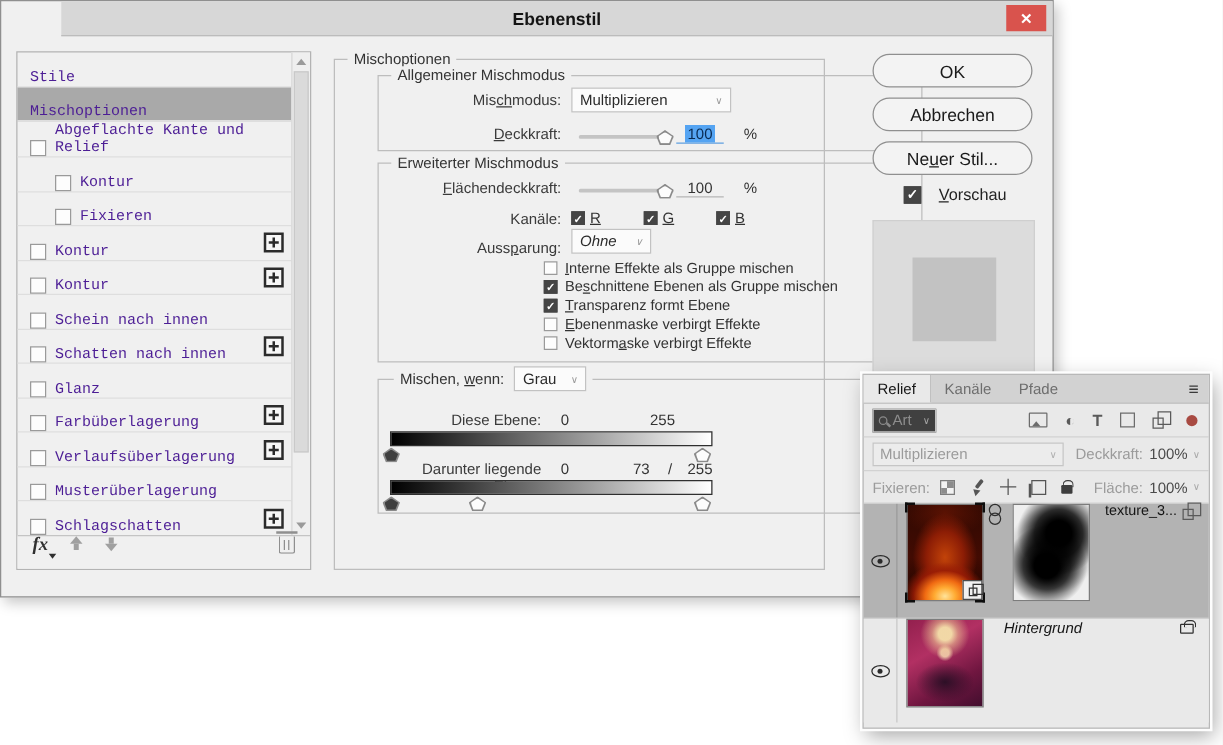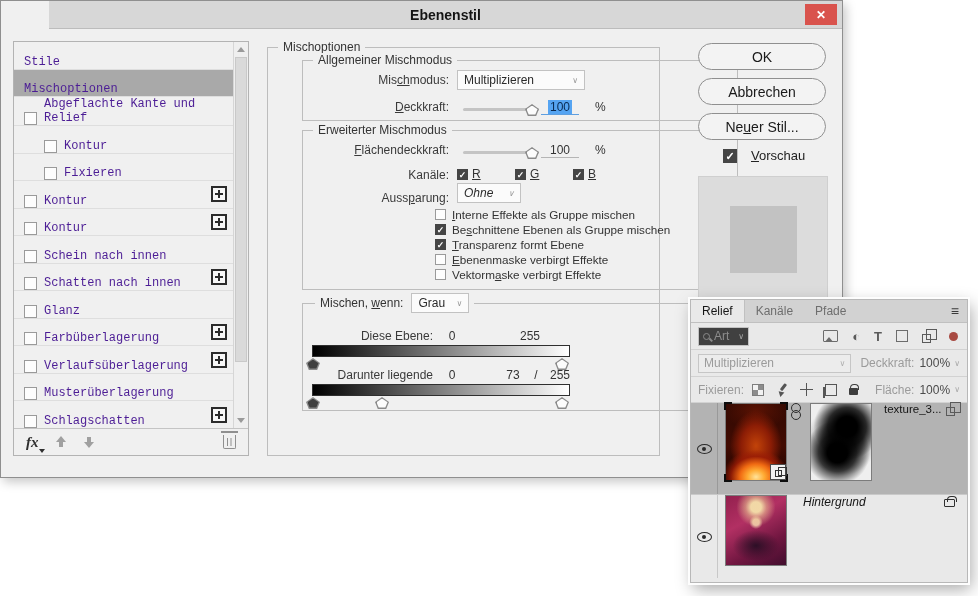--- a/index.html
+++ b/index.html
@@ -62,21 +62,21 @@
     display:flex; align-items:center; justify-content:center; }
   .scroll-arrow.up   { top:1px; }
   .scroll-arrow.down { bottom:1px; }
   .tri-up    { width:0; height:0; border-left:4px solid transparent; border-right:4px solid transparent; border-bottom:5px solid #9a9a9a; }
   .tri-down  { width:0; height:0; border-left:4px solid transparent; border-right:4px solid transparent; border-top:5px solid #9a9a9a; }
   .scroll-thumb { position:absolute; left:1px; top:15px; width:12px; height:305px;
     background:#dadada; border:1px solid #c9c9c9; }
 
   .styles-toolbar {
     height:27px; border-top:1px solid #c4c4c4; background:#f0f0f0;
-    display:flex; align-items:center; gap:16px; padding:0 12px; flex:none;
+    display:flex; align-items:flex-start; gap:16px; padding:0 12px; flex:none;
   }
   .fx-label { font-family:"Liberation Serif", serif; font-style:italic; font-weight:bold;
     font-size:15px; color:#2f2f2f; position:relative; line-height:1; }
   .fx-label::after { content:""; position:absolute; right:-6px; bottom:-3px;
     border-left:3px solid transparent; border-right:3px solid transparent; border-top:4px solid #2f2f2f; }
   .arrow-up, .arrow-down { position:relative; width:12px; height:12px; }
   .arrow-up::before { content:""; position:absolute; left:1px; top:0;
     border-left:5px solid transparent; border-right:5px solid transparent; border-bottom:6px solid #a0a0a0; }
   .arrow-up::after { content:""; position:absolute; left:4px; top:6px; width:4px; height:5px; background:#a0a0a0; }
   .arrow-down::before { content:""; position:absolute; left:1px; bottom:0;

